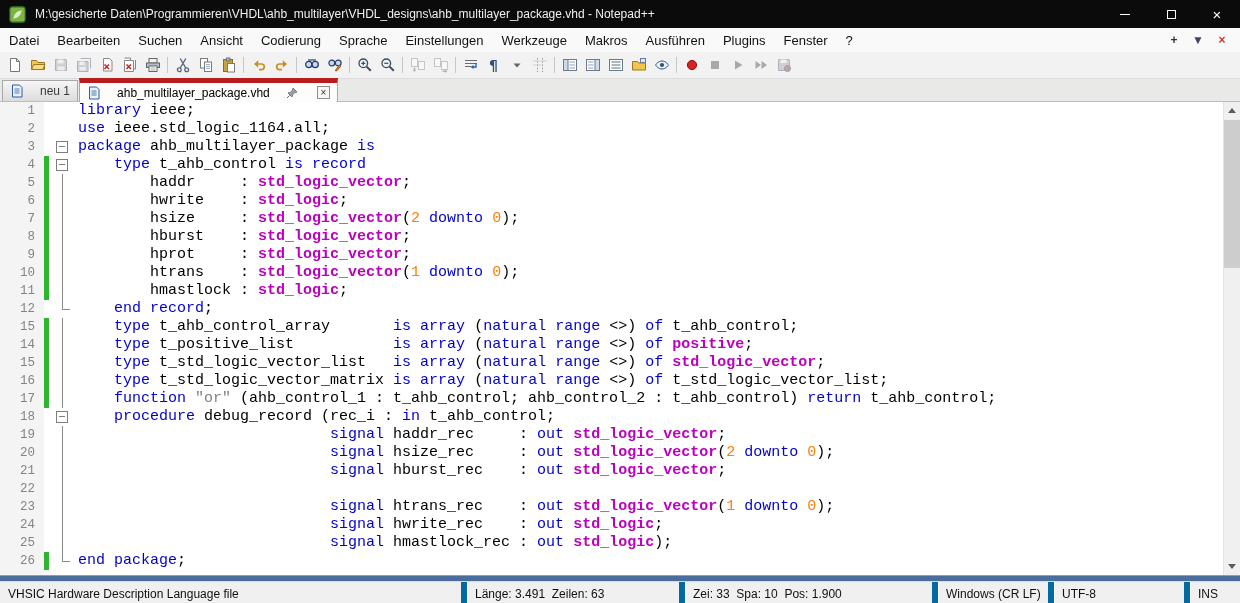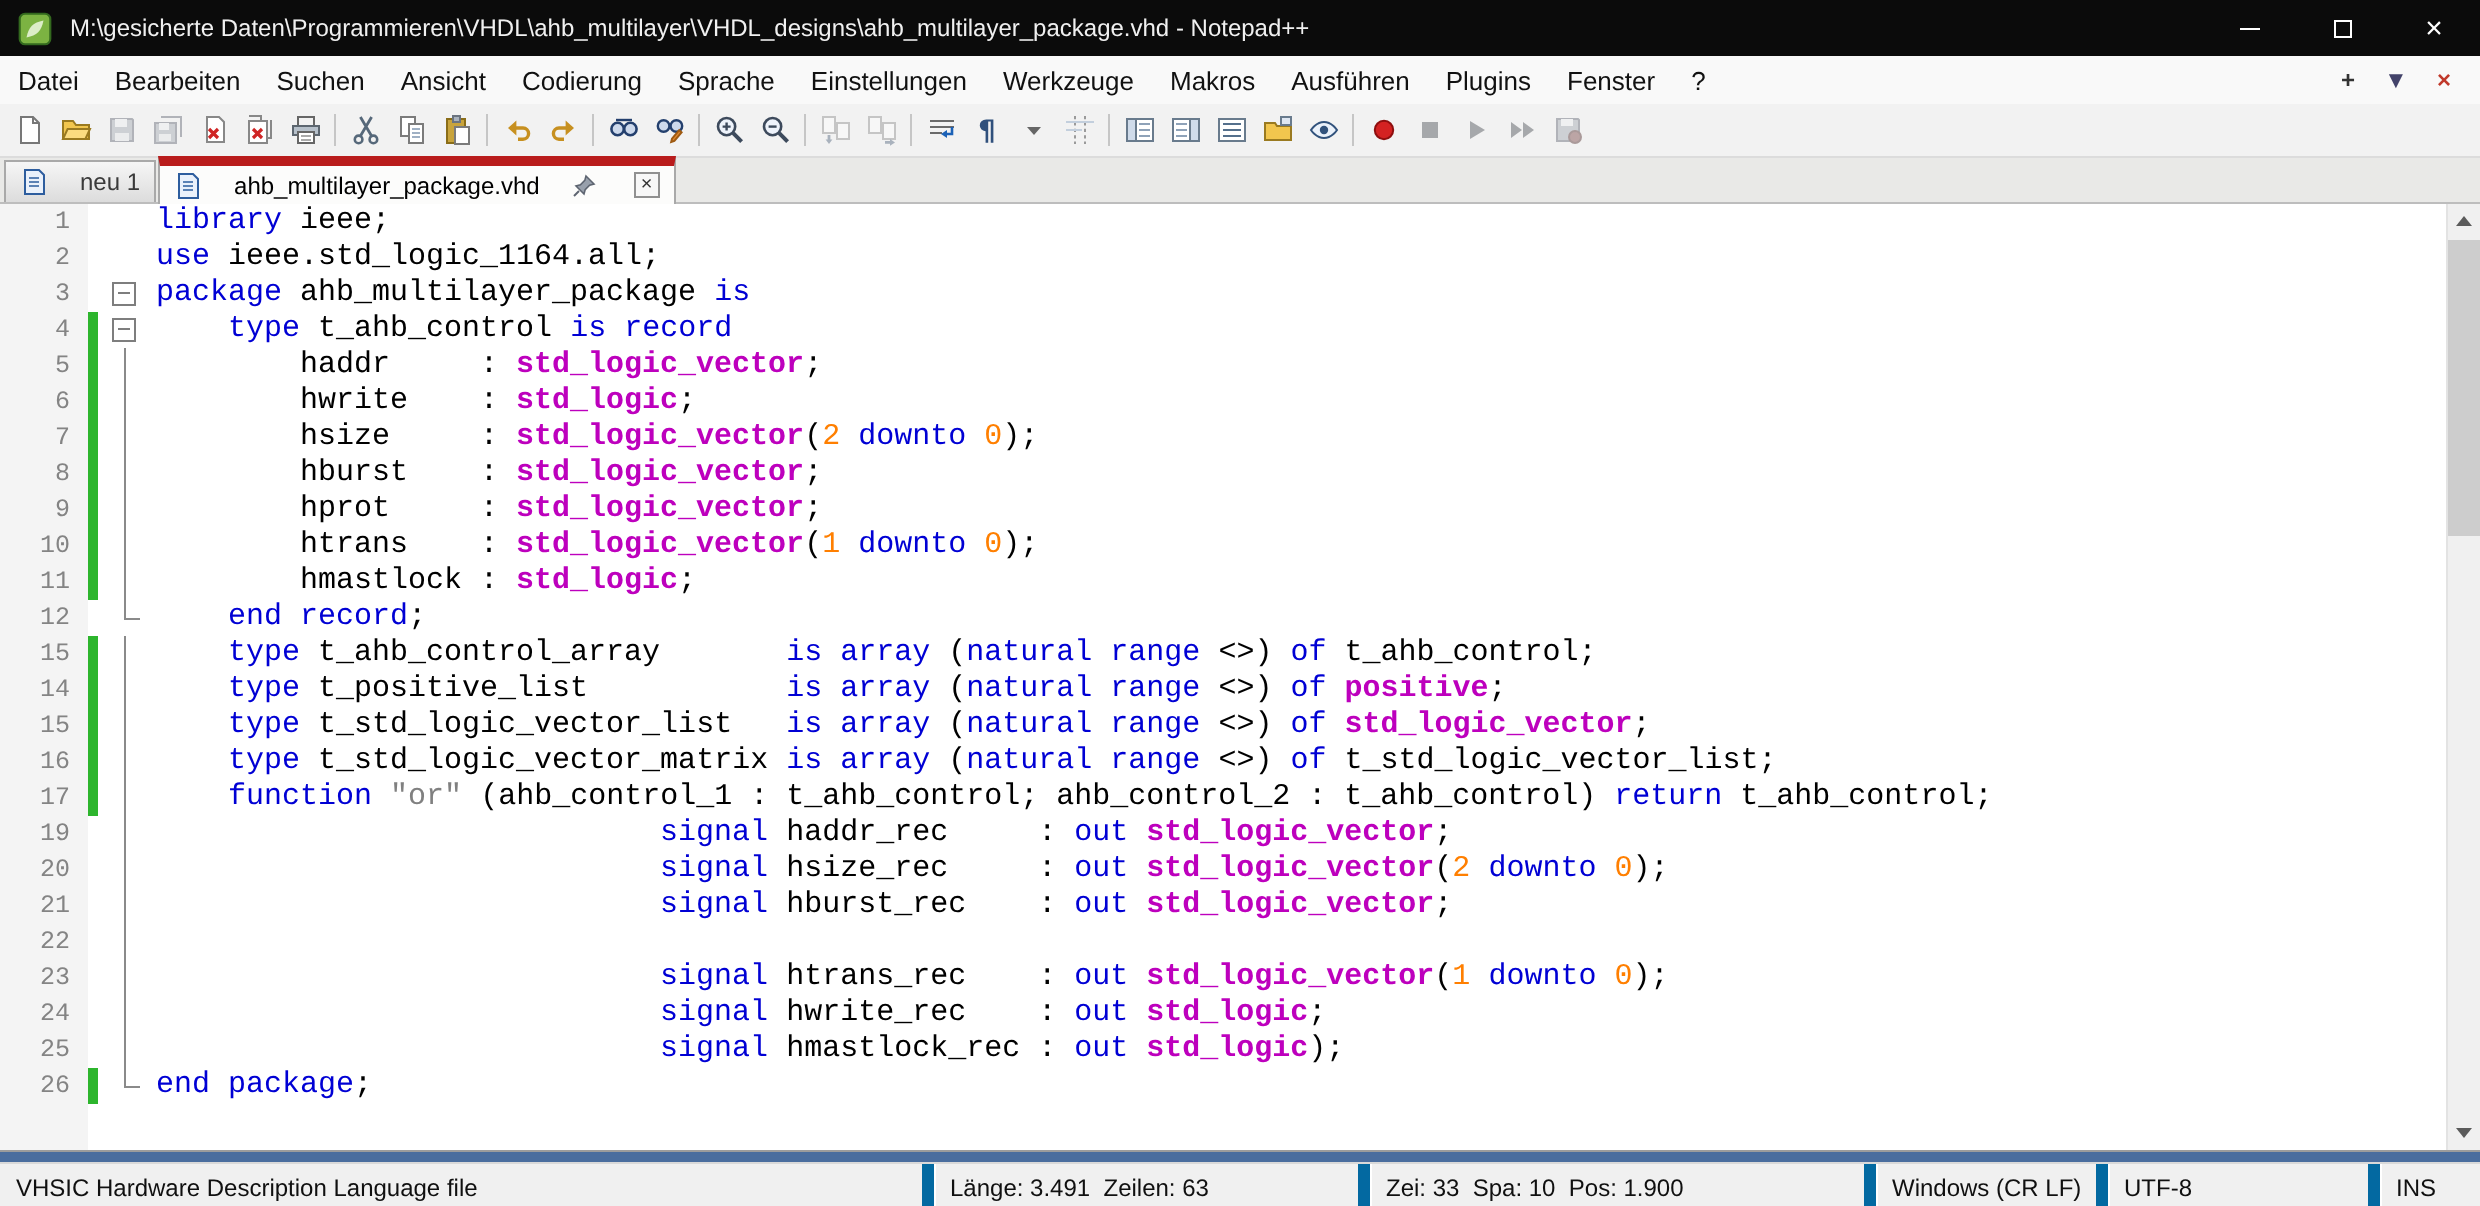--- a/index.html
+++ b/index.html
@@ -573,20 +573,26 @@
           <span class="ln-fold f-l"></span>
           <span class="ln-code"><span class="pl">    </span><span class="kw">type</span><span class="pl"> t_std_logic_vector_matrix </span><span class="kw">is</span><span class="pl"> </span><span class="kw">array</span><span class="pl"> (</span><span class="kw">natural</span><span class="pl"> </span><span class="kw">range</span><span class="pl"> &lt;&gt;) </span><span class="kw">of</span><span class="pl"> t_std_logic_vector_list;</span></span>
         </div>
         <div class="ln-row">
           <span class="ln-num">17</span>
           <span class="ln-chg changed"></span>
           <span class="ln-fold f-l"></span>
           <span class="ln-code"><span class="pl">    </span><span class="kw">function</span><span class="pl"> </span><span class="st">"or"</span><span class="pl"> (ahb_control_1 : t_ahb_control; ahb_control_2 : t_ahb_control) </span><span class="kw">return</span><span class="pl"> t_ahb_control;</span></span>
         </div>
         <div class="ln-row">
+          <span class="ln-num">18</span>
+          <span class="ln-chg"></span>
+          <span class="ln-fold f-m"></span>
+          <span class="ln-code"><span class="pl">    </span><span class="kw">procedure</span><span class="pl"> debug_record (rec_i : </span><span class="kw">in</span><span class="pl"> t_ahb_control;</span></span>
+        </div>
+        <div class="ln-row">
           <span class="ln-num">19</span>
           <span class="ln-chg"></span>
           <span class="ln-fold f-l"></span>
           <span class="ln-code"><span class="pl">                            </span><span class="kw">signal</span><span class="pl"> haddr_rec     : </span><span class="kw">out</span><span class="pl"> </span><span class="ty">std_logic_vector</span><span class="pl">;</span></span>
         </div>
         <div class="ln-row">
           <span class="ln-num">20</span>
           <span class="ln-chg"></span>
           <span class="ln-fold f-l"></span>
           <span class="ln-code"><span class="pl">                            </span><span class="kw">signal</span><span class="pl"> hsize_rec     : </span><span class="kw">out</span><span class="pl"> </span><span class="ty">std_logic_vector</span><span class="pl">(</span><span class="nu">2</span><span class="pl"> </span><span class="kw">downto</span><span class="pl"> </span><span class="nu">0</span><span class="pl">);</span></span>

